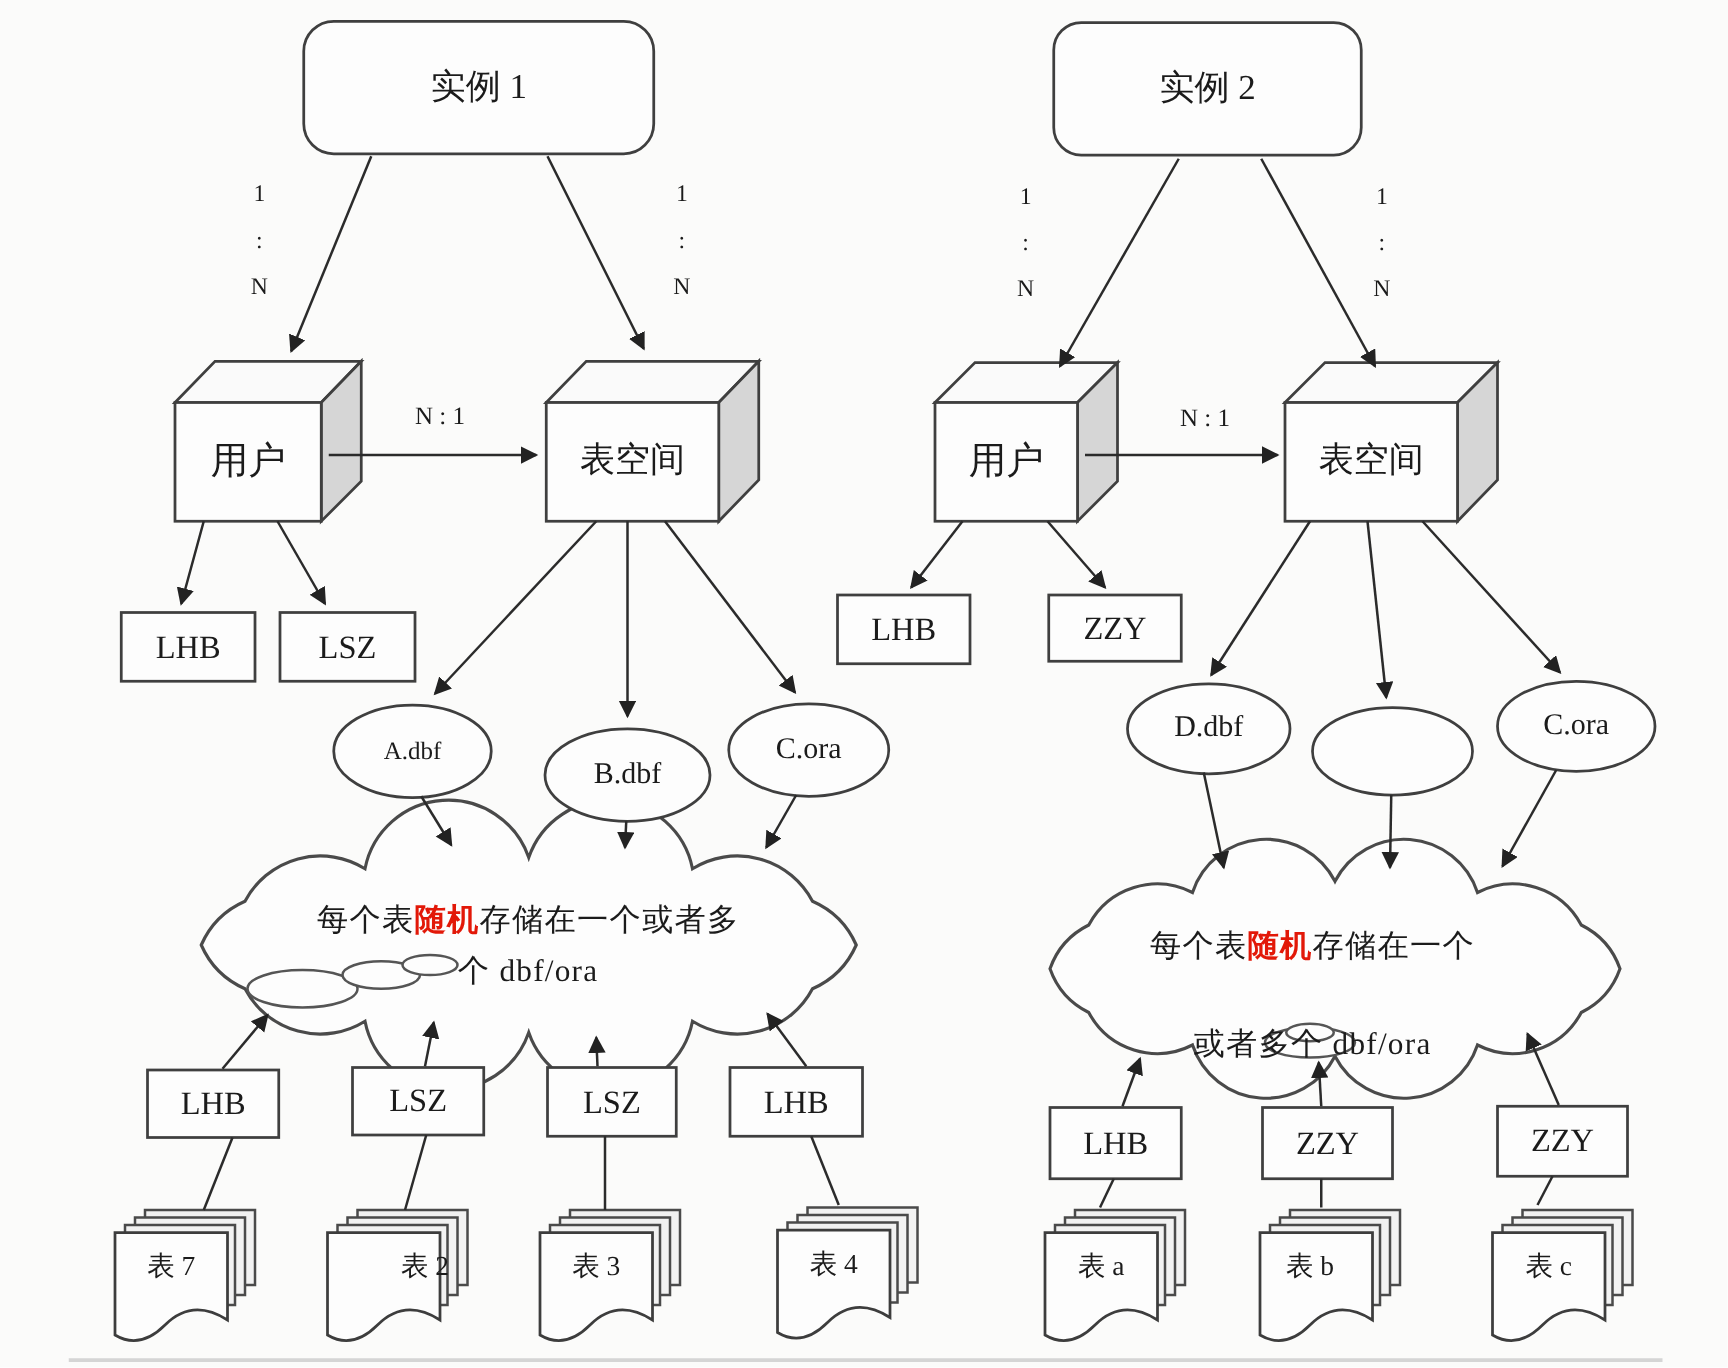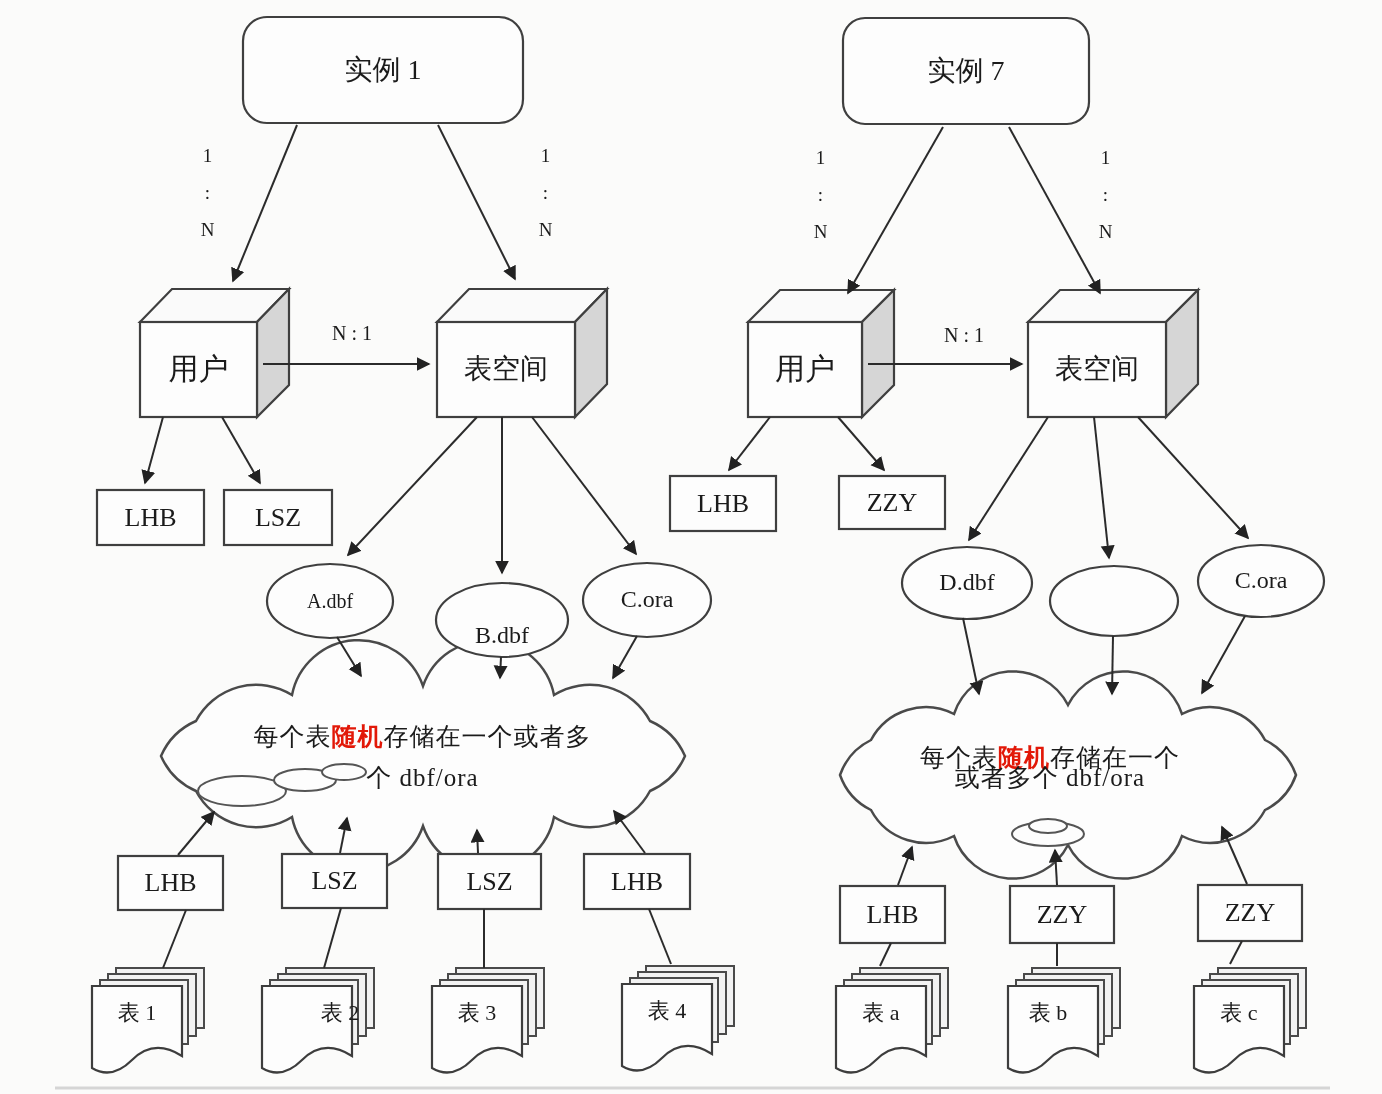--- a/index.html
+++ b/index.html
@@ -157,21 +157,21 @@
       <line class="edge" x1="1247" y1="884" x2="1222" y2="827" marker-end="url(#arw)"></line>
       <line class="edge" x1="891" y1="943" x2="880" y2="966"></line>
       <line class="edge" x1="1057" y1="943" x2="1057" y2="966"></line>
       <line class="edge" x1="1242" y1="941" x2="1230" y2="964"></line>
     </g>
 
     <line x1="55" y1="1088" x2="1330" y2="1088" stroke="#d5d5d5" stroke-width="3"></line>
   </svg>
 
   <div class="lbl" style="left:243px;top:17px;width:280px;height:106px;font-size:28px;">实例 1</div>
-  <div class="lbl" style="left:843px;top:18px;width:246px;height:106px;font-size:28px;">实例 7</div>
+  <div class="lbl" style="left:843px;top:18px;width:246px;height:106px;font-size:28px;">实例 2</div>
 
   <div class="lbl ratio" style="left:188px;top:136px;width:40px;height:112px;">1
 :
 N</div>
   <div class="lbl ratio" style="left:526px;top:136px;width:40px;height:112px;">1
 :
 N</div>
   <div class="lbl ratio" style="left:801px;top:138px;width:40px;height:112px;">1
 :
 N</div>
@@ -186,48 +186,48 @@
   <div class="lbl" style="left:437px;top:322px;width:138px;height:95px;font-size:28px;">表空间</div>
   <div class="lbl" style="left:748px;top:322px;width:114px;height:95px;font-size:30px;">用户</div>
   <div class="lbl" style="left:1028px;top:322px;width:138px;height:95px;font-size:28px;">表空间</div>
 
   <div class="lbl" style="left:97px;top:490px;width:107px;height:55px;font-size:26px;">LHB</div>
   <div class="lbl" style="left:224px;top:490px;width:108px;height:55px;font-size:26px;">LSZ</div>
   <div class="lbl" style="left:670px;top:476px;width:106px;height:55px;font-size:26px;">LHB</div>
   <div class="lbl" style="left:839px;top:476px;width:106px;height:53px;font-size:26px;">ZZY</div>
 
   <div class="lbl" style="left:267px;top:564px;width:126px;height:74px;font-size:20px;">A.dbf</div>
-  <div class="lbl" style="left:436px;top:599px;width:132px;height:74px;font-size:24px;">B.dbf</div>
+  <div class="lbl" style="left:436px;top:583px;width:132px;height:74px;font-size:24px;">B.dbf</div>
   <div class="lbl" style="left:583px;top:563px;width:128px;height:74px;font-size:24px;">C.ora</div>
   <div class="lbl" style="left:902px;top:547px;width:130px;height:72px;font-size:24px;">D.dbf</div>
   <div class="lbl" style="left:1198px;top:545px;width:126px;height:72px;font-size:24px;">C.ora</div>
 
   <div class="lbl cloudline" style="left:195px;top:719px;width:455px;height:36px;">
     <span>每个表</span>
       <span class="red">随机</span>
       <span>存储在一个或者多</span>
   </div>
   <div class="lbl cloudline" style="left:195px;top:760px;width:455px;height:36px;">个 dbf/ora</div>
 
   <div class="lbl cloudline" style="left:850px;top:740px;width:400px;height:36px;">
     <span>每个表</span>
       <span class="red">随机</span>
       <span>存储在一个</span>
   </div>
-  <div class="lbl cloudline" style="left:850px;top:760px;width:400px;height:36px;">或者多个 dbf/ora</div>
+  <div class="lbl cloudline" style="left:850px;top:818px;width:400px;height:36px;">或者多个 dbf/ora</div>
 
   <div class="lbl" style="left:118px;top:856px;width:105px;height:54px;font-size:26px;">LHB</div>
   <div class="lbl" style="left:282px;top:854px;width:105px;height:54px;font-size:26px;">LSZ</div>
   <div class="lbl" style="left:438px;top:854px;width:103px;height:55px;font-size:26px;">LSZ</div>
   <div class="lbl" style="left:584px;top:854px;width:106px;height:55px;font-size:26px;">LHB</div>
   <div class="lbl" style="left:840px;top:886px;width:105px;height:57px;font-size:26px;">LHB</div>
   <div class="lbl" style="left:1010px;top:886px;width:104px;height:57px;font-size:26px;">ZZY</div>
   <div class="lbl" style="left:1198px;top:885px;width:104px;height:56px;font-size:26px;">ZZY</div>
 
-  <div class="lbl" style="left:92px;top:988px;width:90px;height:50px;font-size:22px;">表 1</div>
+  <div class="lbl" style="left:92px;top:988px;width:90px;height:50px;font-size:22px;">表 7</div>
   <div class="lbl" style="left:262px;top:988px;width:90px;height:50px;font-size:22px;margin-left:33px;">表 2</div>
   <div class="lbl" style="left:432px;top:988px;width:90px;height:50px;font-size:22px;text-align:center;">表 3</div>
   <div class="lbl" style="left:622px;top:986px;width:90px;height:50px;font-size:22px;">表 4</div>
   <div class="lbl" style="left:836px;top:988px;width:90px;height:50px;font-size:22px;">表 a</div>
   <div class="lbl" style="left:1008px;top:988px;width:80px;height:50px;font-size:22px;">表 b</div>
   <div class="lbl" style="left:1194px;top:988px;width:90px;height:50px;font-size:22px;">表 c</div>
 
 </div>
 
 </body></html>

